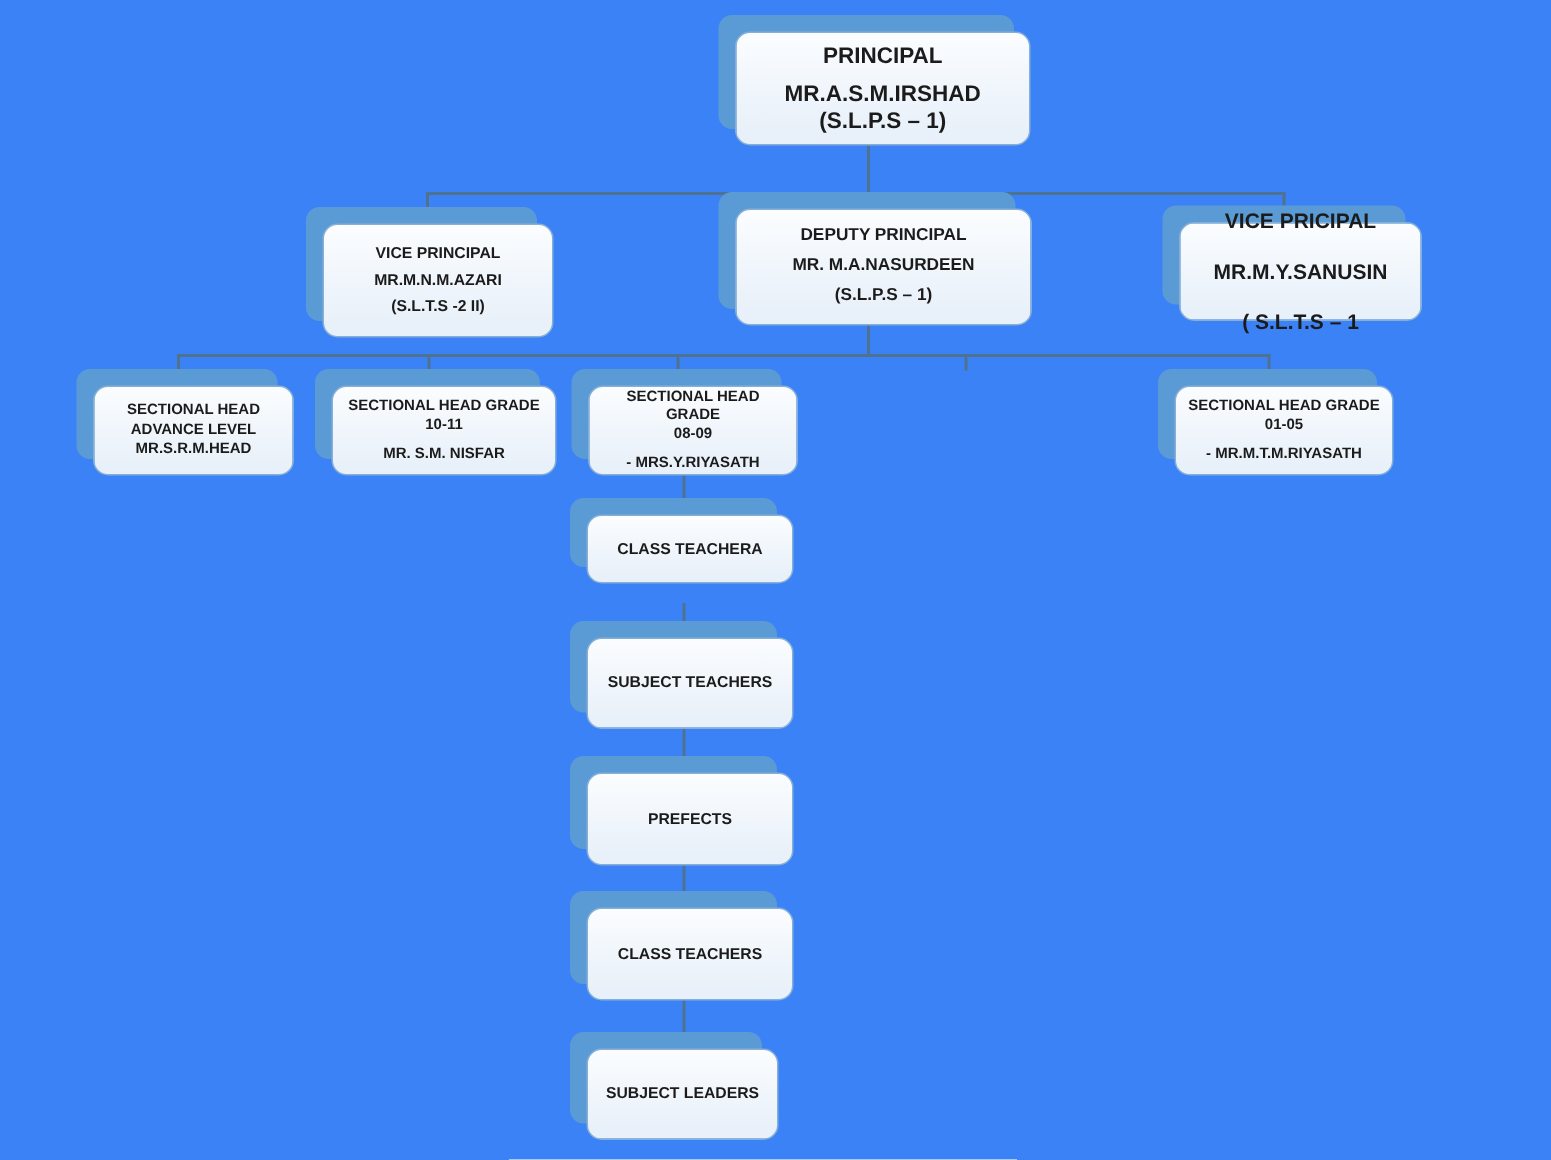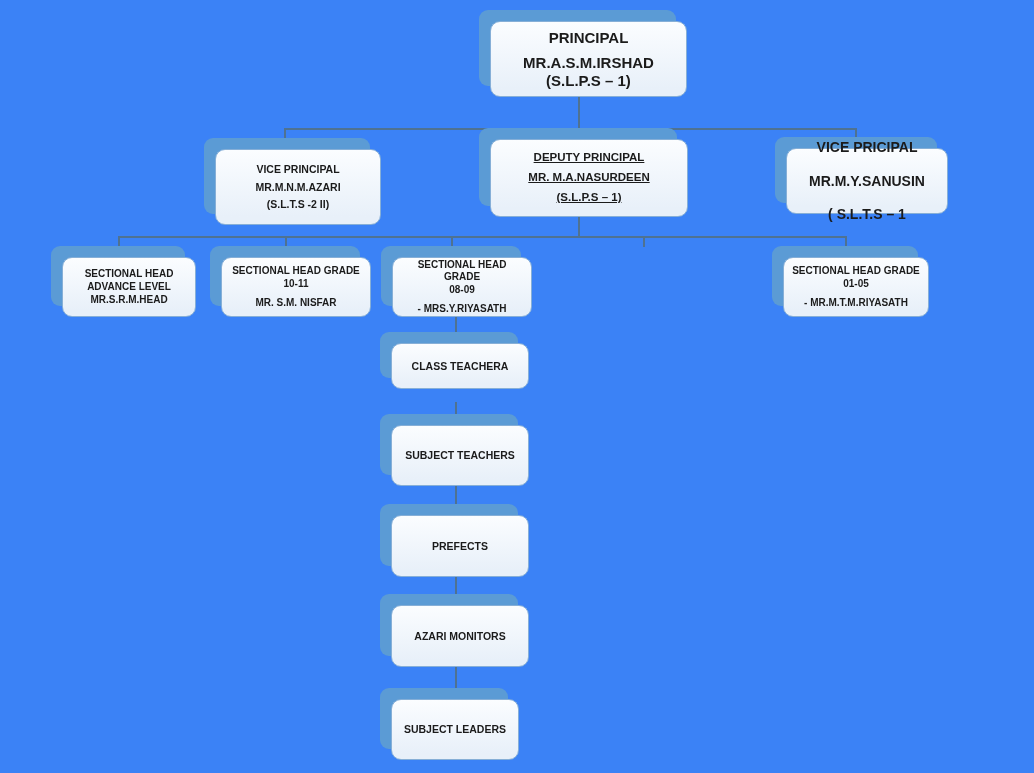--- a/index.html
+++ b/index.html
@@ -37,27 +37,27 @@
     text-align:center;color:var(--text);font-weight:bold;
     padding:4px 6px;
   }
   .node .l{display:block;line-height:1.2;}
 
   
   #n-principal{left:490px;top:21px;width:197px;height:76px;}
   #n-principal .face{font-size:15px;}
   #n-principal .l.gap{margin-top:7px;}
 
-  #n-vp-left{left:215px;top:149px;width:166px;height:76px;}
+  #n-vp-left{left:215px;top:149px;width:154px;height:76px;}
   #n-vp-left .face{font-size:10.5px;}
   #n-vp-left .l{margin:2.5px 0;}
 
   #n-deputy{left:490px;top:139px;width:198px;height:78px;}
   #n-deputy .face{font-size:11.5px;}
-  #n-deputy .l{margin:3px 0;text-decoration:underline;}
+  #n-deputy .l{margin:3px 0;}
 
   #n-vp-right{left:786px;top:148px;width:162px;height:66px;}
   #n-vp-right .face{font-size:14px;gap:13px;}
   #n-vp-right .l{margin:2px 0;}
 
   #n-sh1{left:62px;top:257px;width:134px;height:60px;}
   #n-sh2{left:221px;top:257px;width:150px;height:60px;}
   #n-sh3{left:392px;top:257px;width:140px;height:60px;}
   #n-sh4{left:565px;top:257px;width:178px;height:60px;}
   #n-sh5{left:783px;top:257px;width:146px;height:60px;}
@@ -188,21 +188,21 @@
   <div class="node chain" id="n-pf">
     <div class="shadow"></div>
     <div class="face">
       <span class="l">PREFECTS</span>
     </div>
   </div>
 
   <div class="node chain" id="n-cm">
     <div class="shadow"></div>
     <div class="face">
-      <span class="l">AZARI MONITORS</span>
+      <span class="l">CLASS TEACHERS</span>
     </div>
   </div>
 
   <div class="node chain" id="n-sl">
     <div class="shadow"></div>
     <div class="face">
       <span class="l">SUBJECT LEADERS</span>
     </div>
   </div>
 

